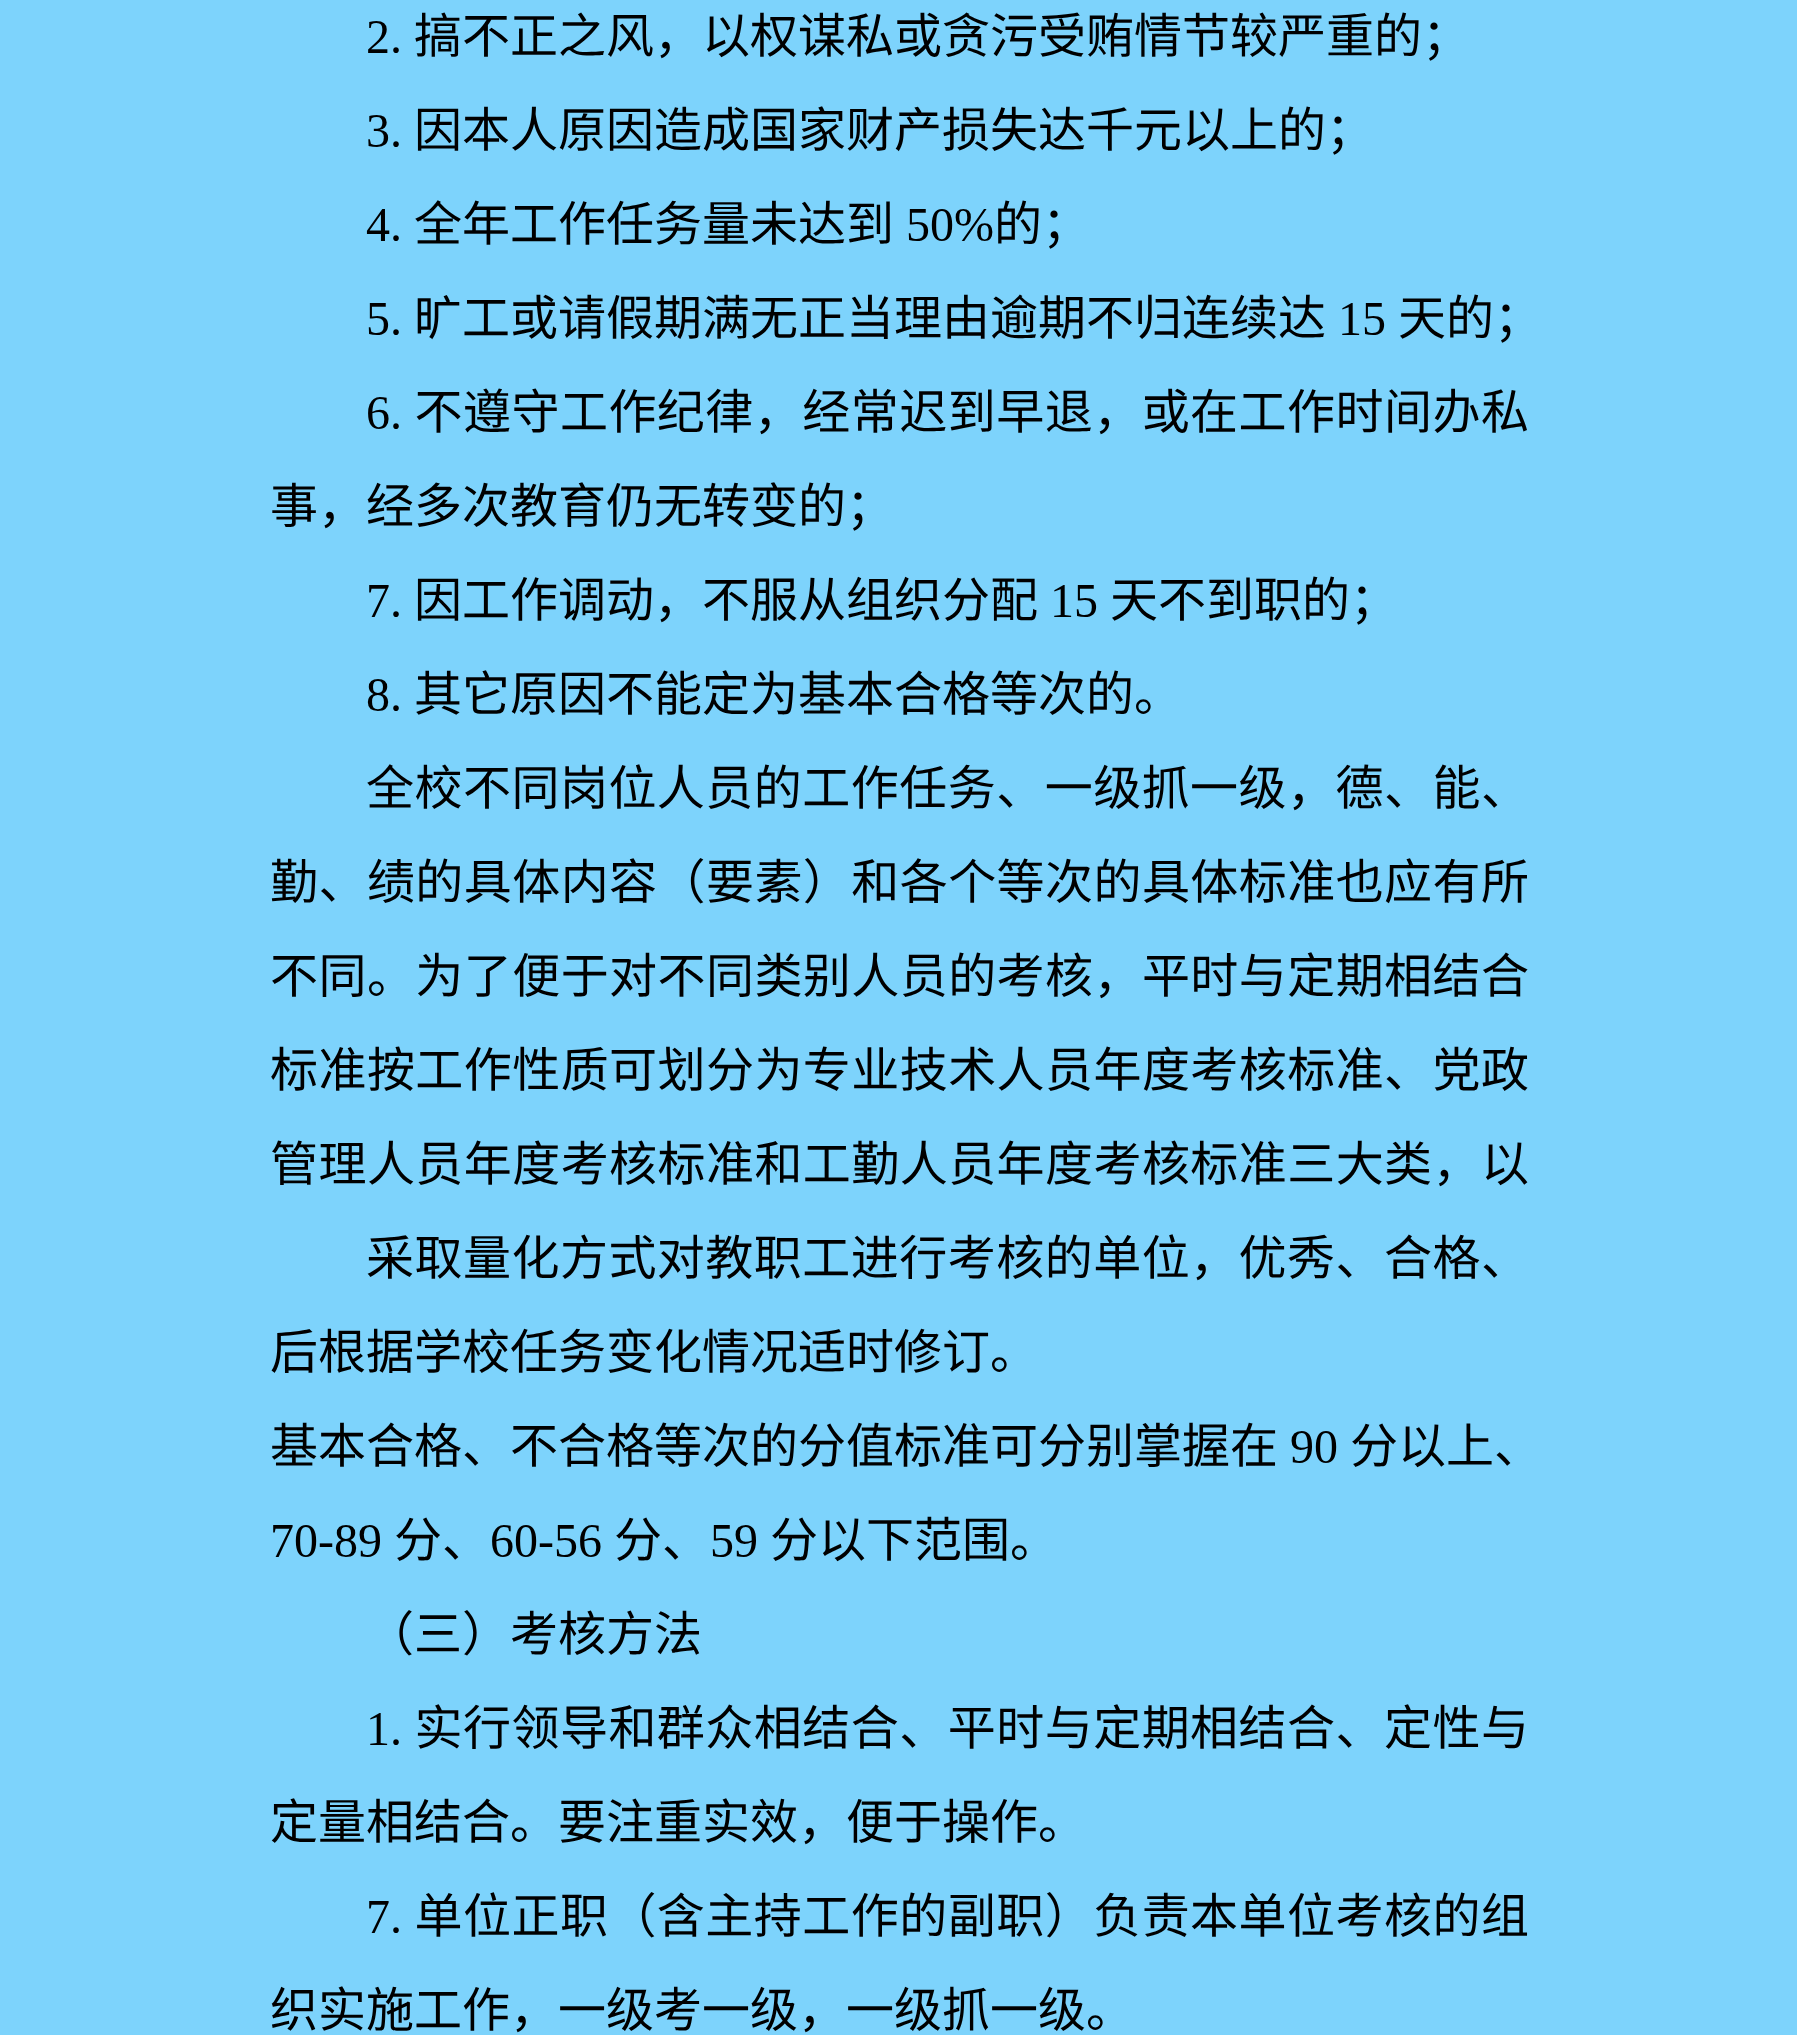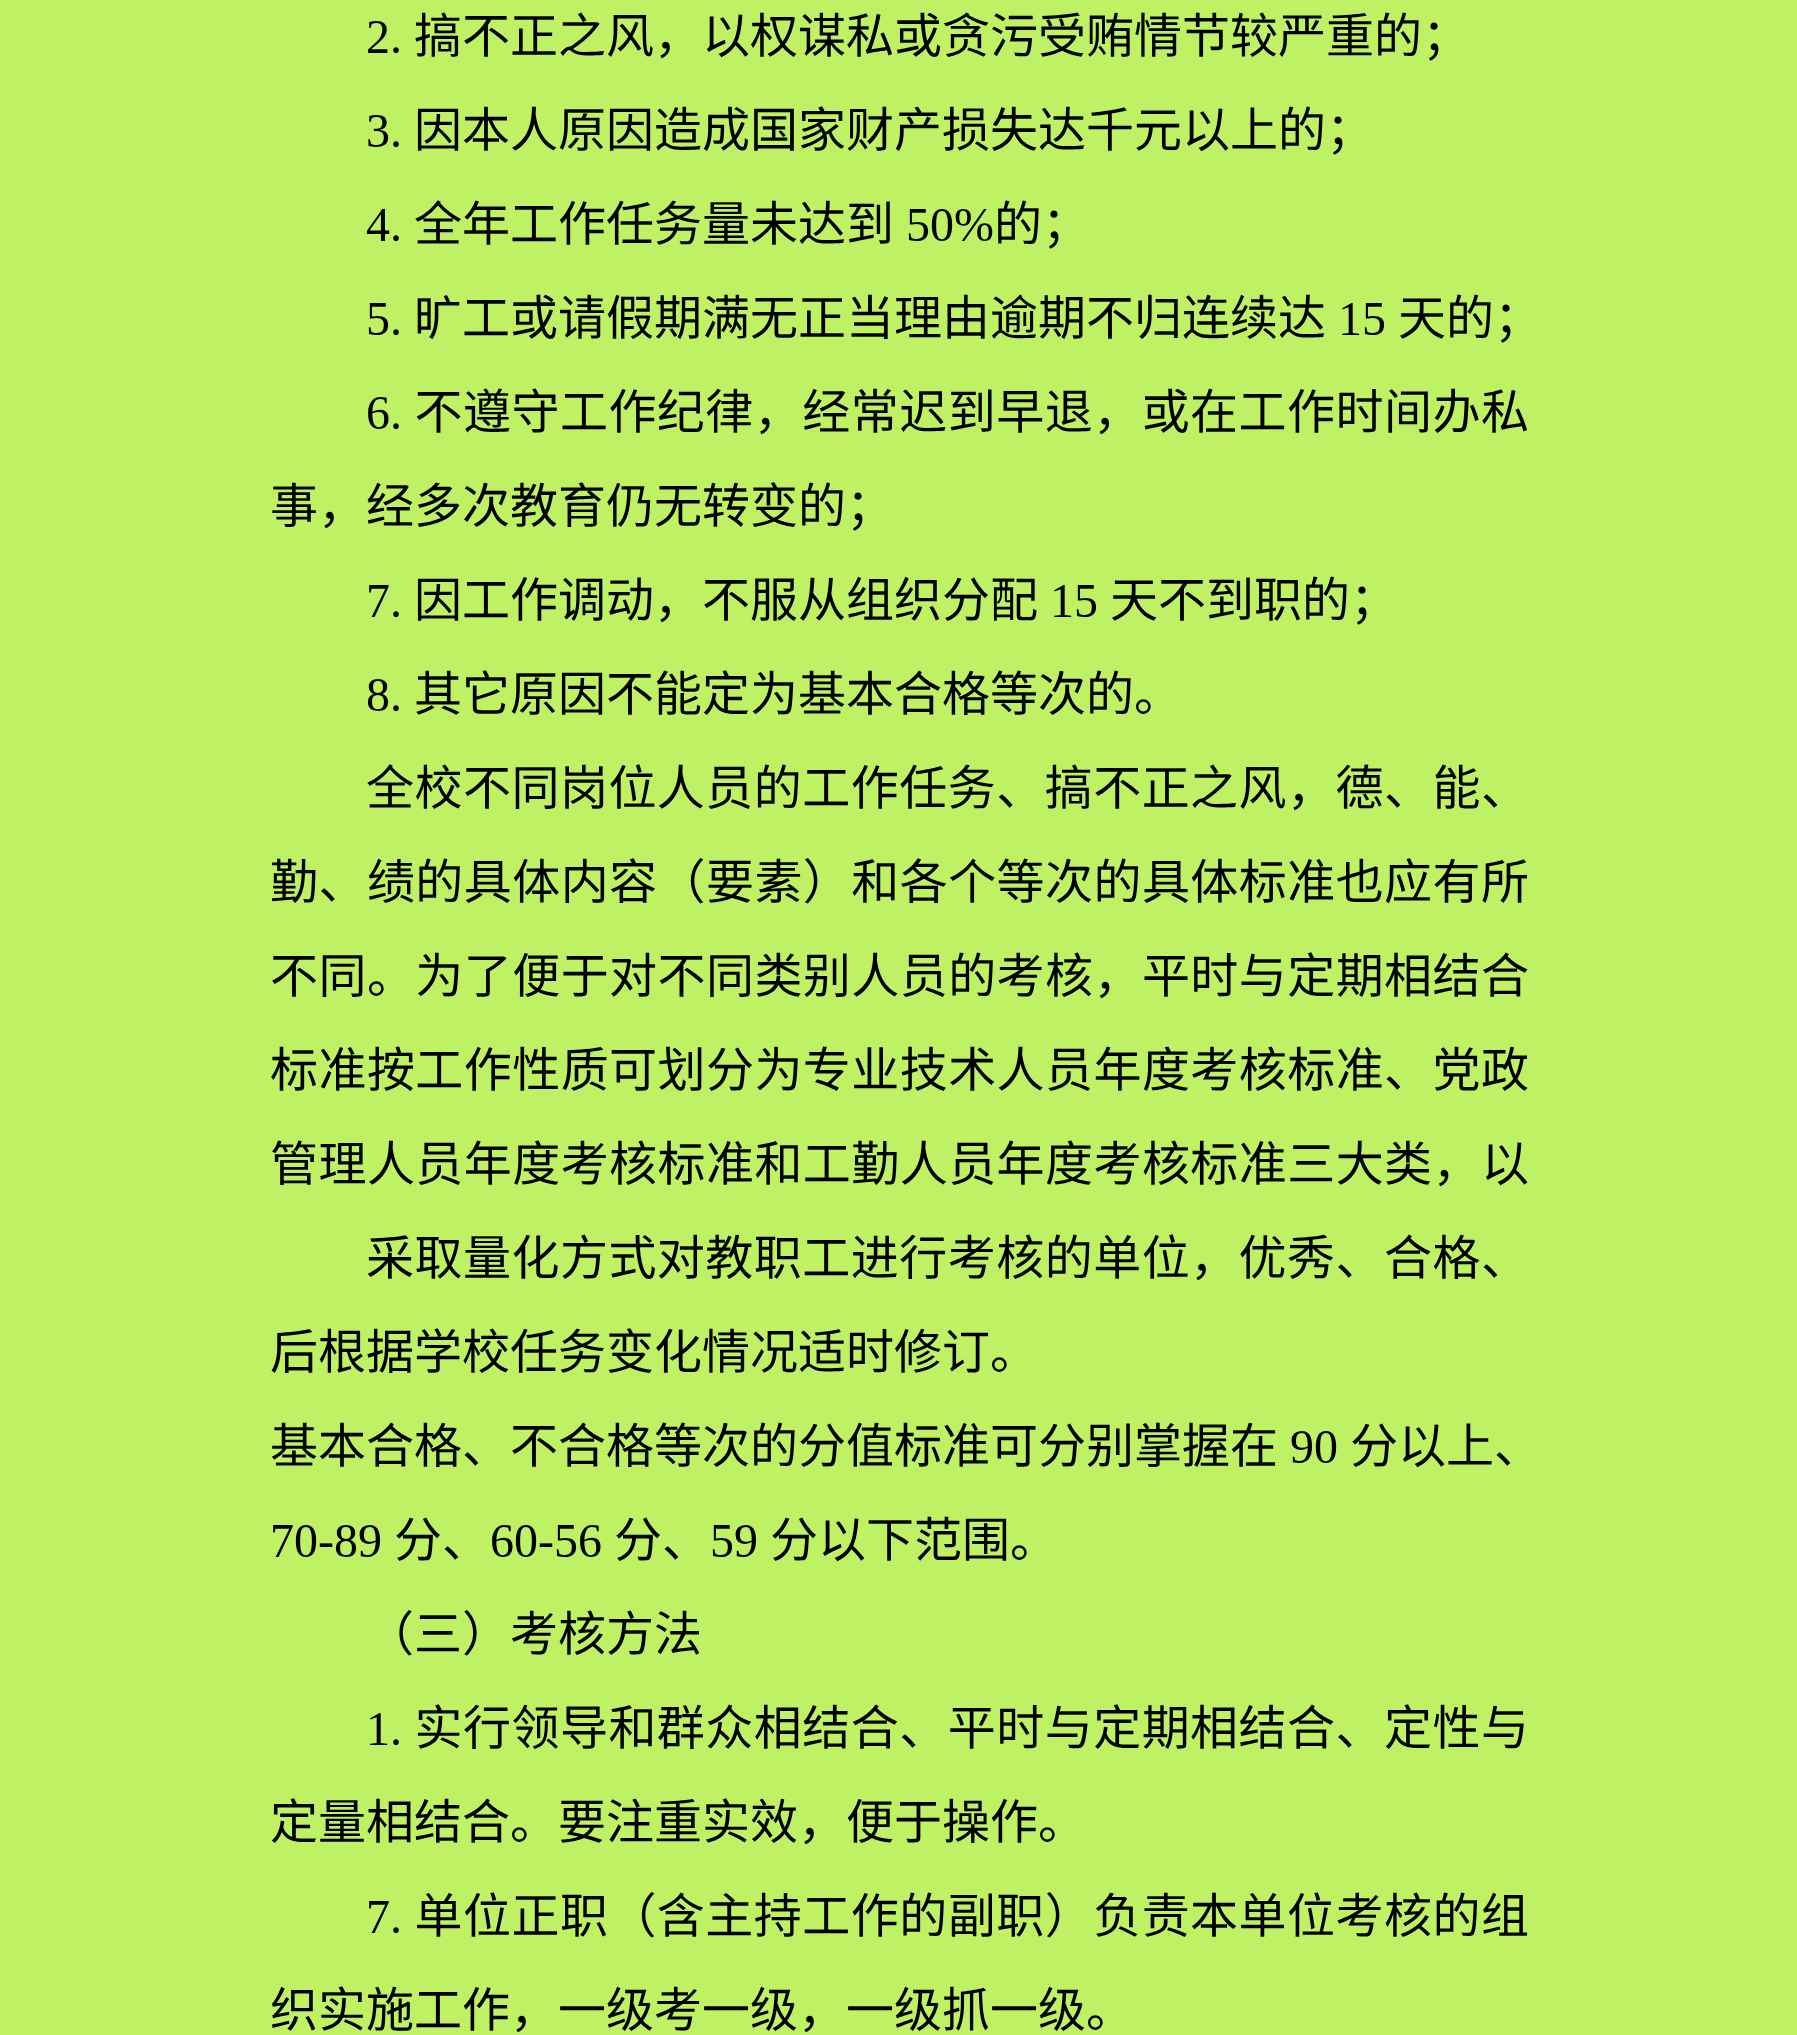--- a/index.html
+++ b/index.html
@@ -6,21 +6,21 @@
   body {
     width: 1798px;
     height: 2035px;
     background: #ffffff;
     overflow: hidden;
   }
   .page {
     position: relative;
     width: 1798px;
     height: 2035px;
-    background: #bef264;
+    background: #7dd3fc;
     text-decoration: underline;
   }
   .text-block {
     position: absolute;
     left: 270px;
     top: -10px;
     width: 1259px;
     color: #000000;
     font-family: "Liberation Serif", "DejaVu Serif", serif;
     font-size: 48px;
@@ -46,21 +46,21 @@
 <div class="page">
   <div class="text-block">
     <div class="line indent">2. 搞不正之风，以权谋私或贪污受贿情节较严重的；</div>
     <div class="line indent">3. 因本人原因造成国家财产损失达千元以上的；</div>
     <div class="line indent">4. 全年工作任务量未达到 50%的；</div>
     <div class="line indent">5. 旷工或请假期满无正当理由逾期不归连续达 15 天的；</div>
     <div class="line indent fill">6. 不遵守工作纪律，经常迟到早退，或在工作时间办私</div>
     <div class="line">事，经多次教育仍无转变的；</div>
     <div class="line indent">7. 因工作调动，不服从组织分配 15 天不到职的；</div>
     <div class="line indent">8. 其它原因不能定为基本合格等次的。</div>
-    <div class="line indent fill">全校不同岗位人员的工作任务、搞不正之风，德、能、</div>
+    <div class="line indent fill">全校不同岗位人员的工作任务、一级抓一级，德、能、</div>
     <div class="line fill">勤、绩的具体内容（要素）和各个等次的具体标准也应有所</div>
     <div class="line fill">不同。为了便于对不同类别人员的考核，平时与定期相结合</div>
     <div class="line fill">标准按工作性质可划分为专业技术人员年度考核标准、党政</div>
     <div class="line fill">管理人员年度考核标准和工勤人员年度考核标准三大类，以</div>
     <div class="line indent fill">采取量化方式对教职工进行考核的单位，优秀、合格、</div>
     <div class="line">后根据学校任务变化情况适时修订。</div>
     <div class="line fill">基本合格、不合格等次的分值标准可分别掌握在 90 分以上、</div>
     <div class="line">70-89 分、60-56 分、59 分以下范围。</div>
     <div class="line indent">（三）考核方法</div>
     <div class="line indent fill">1. 实行领导和群众相结合、平时与定期相结合、定性与</div>

